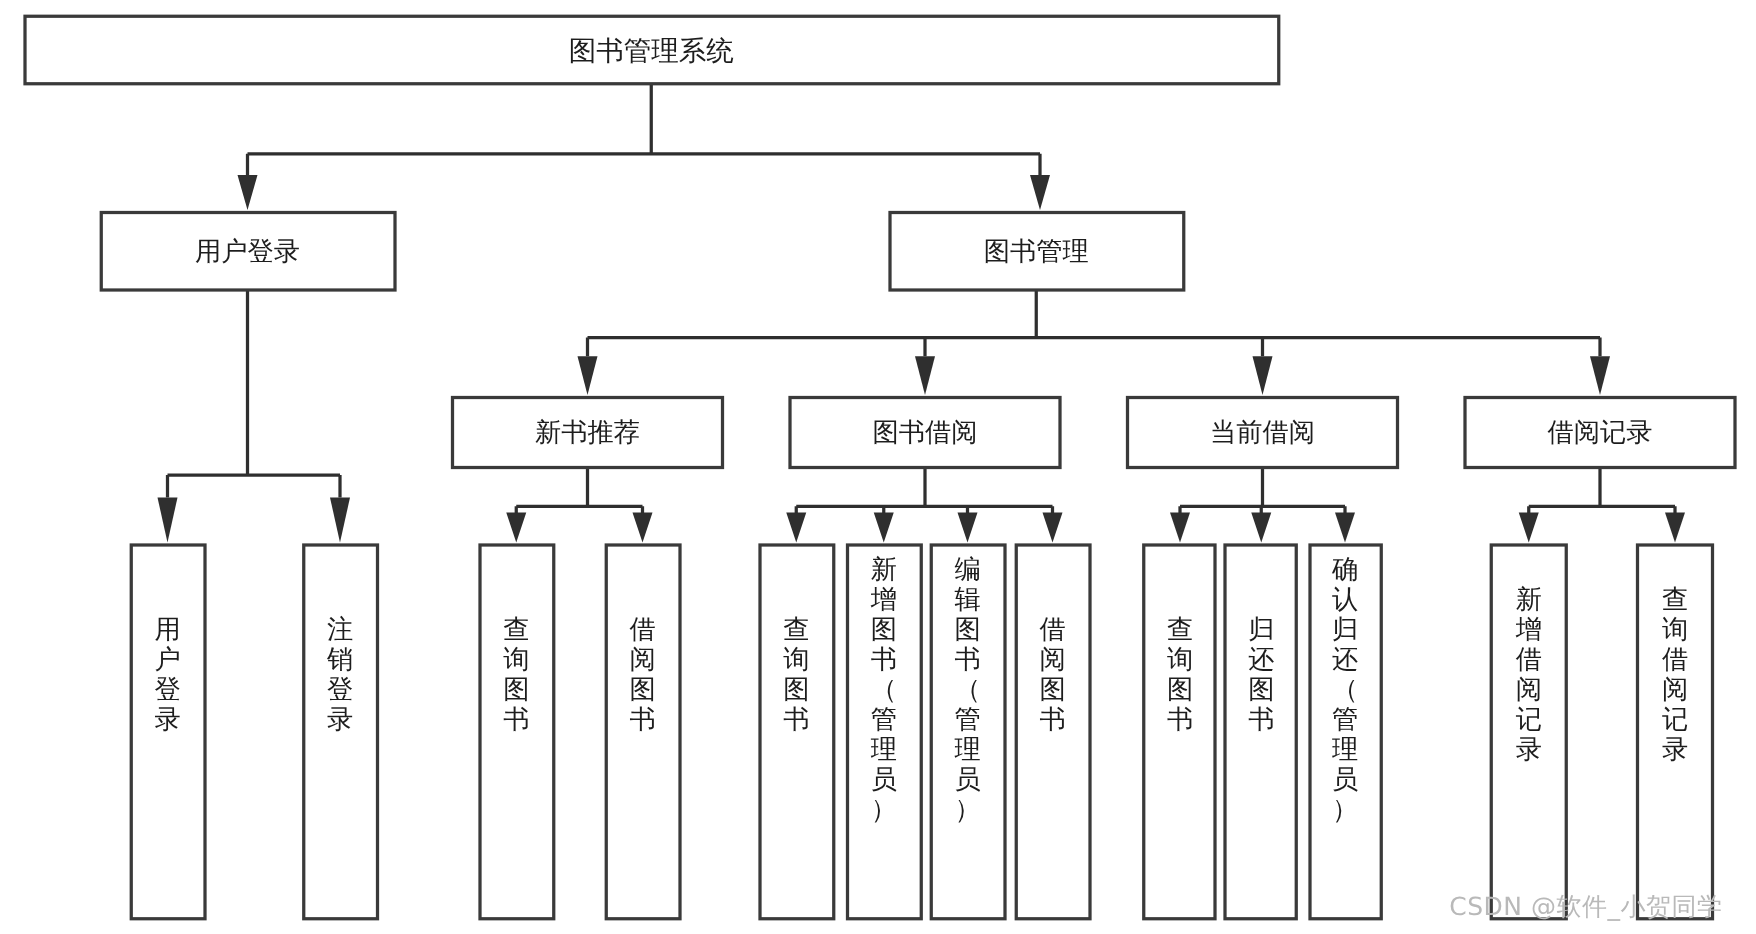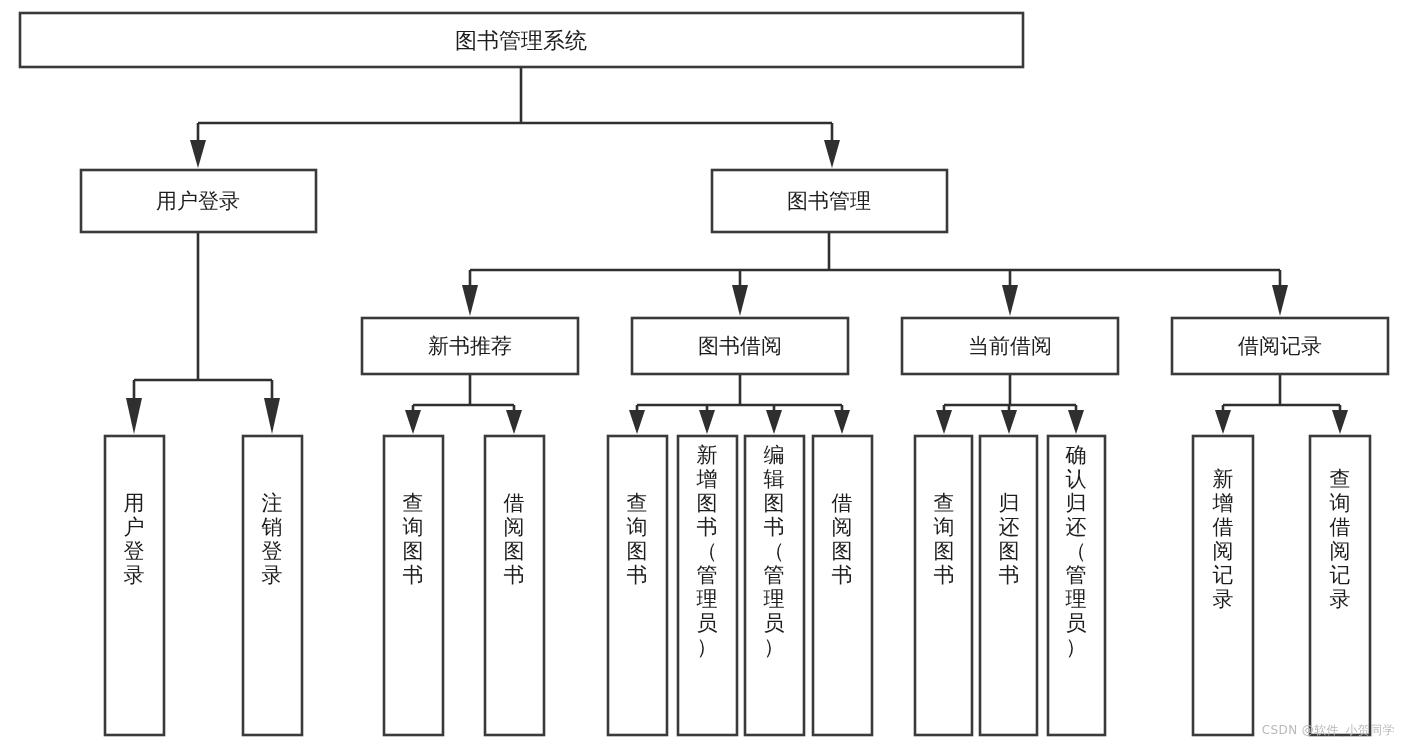--- a/index.html
+++ b/index.html
@@ -51,24 +51,24 @@
     stroke: #2f2f2f;
     stroke-width: 2.6;
     fill: none;
   }
   .arrow-head {
     fill: #2f2f2f;
     stroke: none;
   }
   .watermark {
     position: absolute;
-    right: 10px;
+    right: 27px;
     bottom: 8px;
     font-family: "DejaVu Sans", "Liberation Sans", sans-serif;
-    font-size: 12px;
+    font-size: 20px;
     color: #b9b9b9;
     letter-spacing: 0.4px;
     white-space: nowrap;
     pointer-events: none;
   }
 </style>
 </head>
 <body>
 
 <div id="diagram-root">

